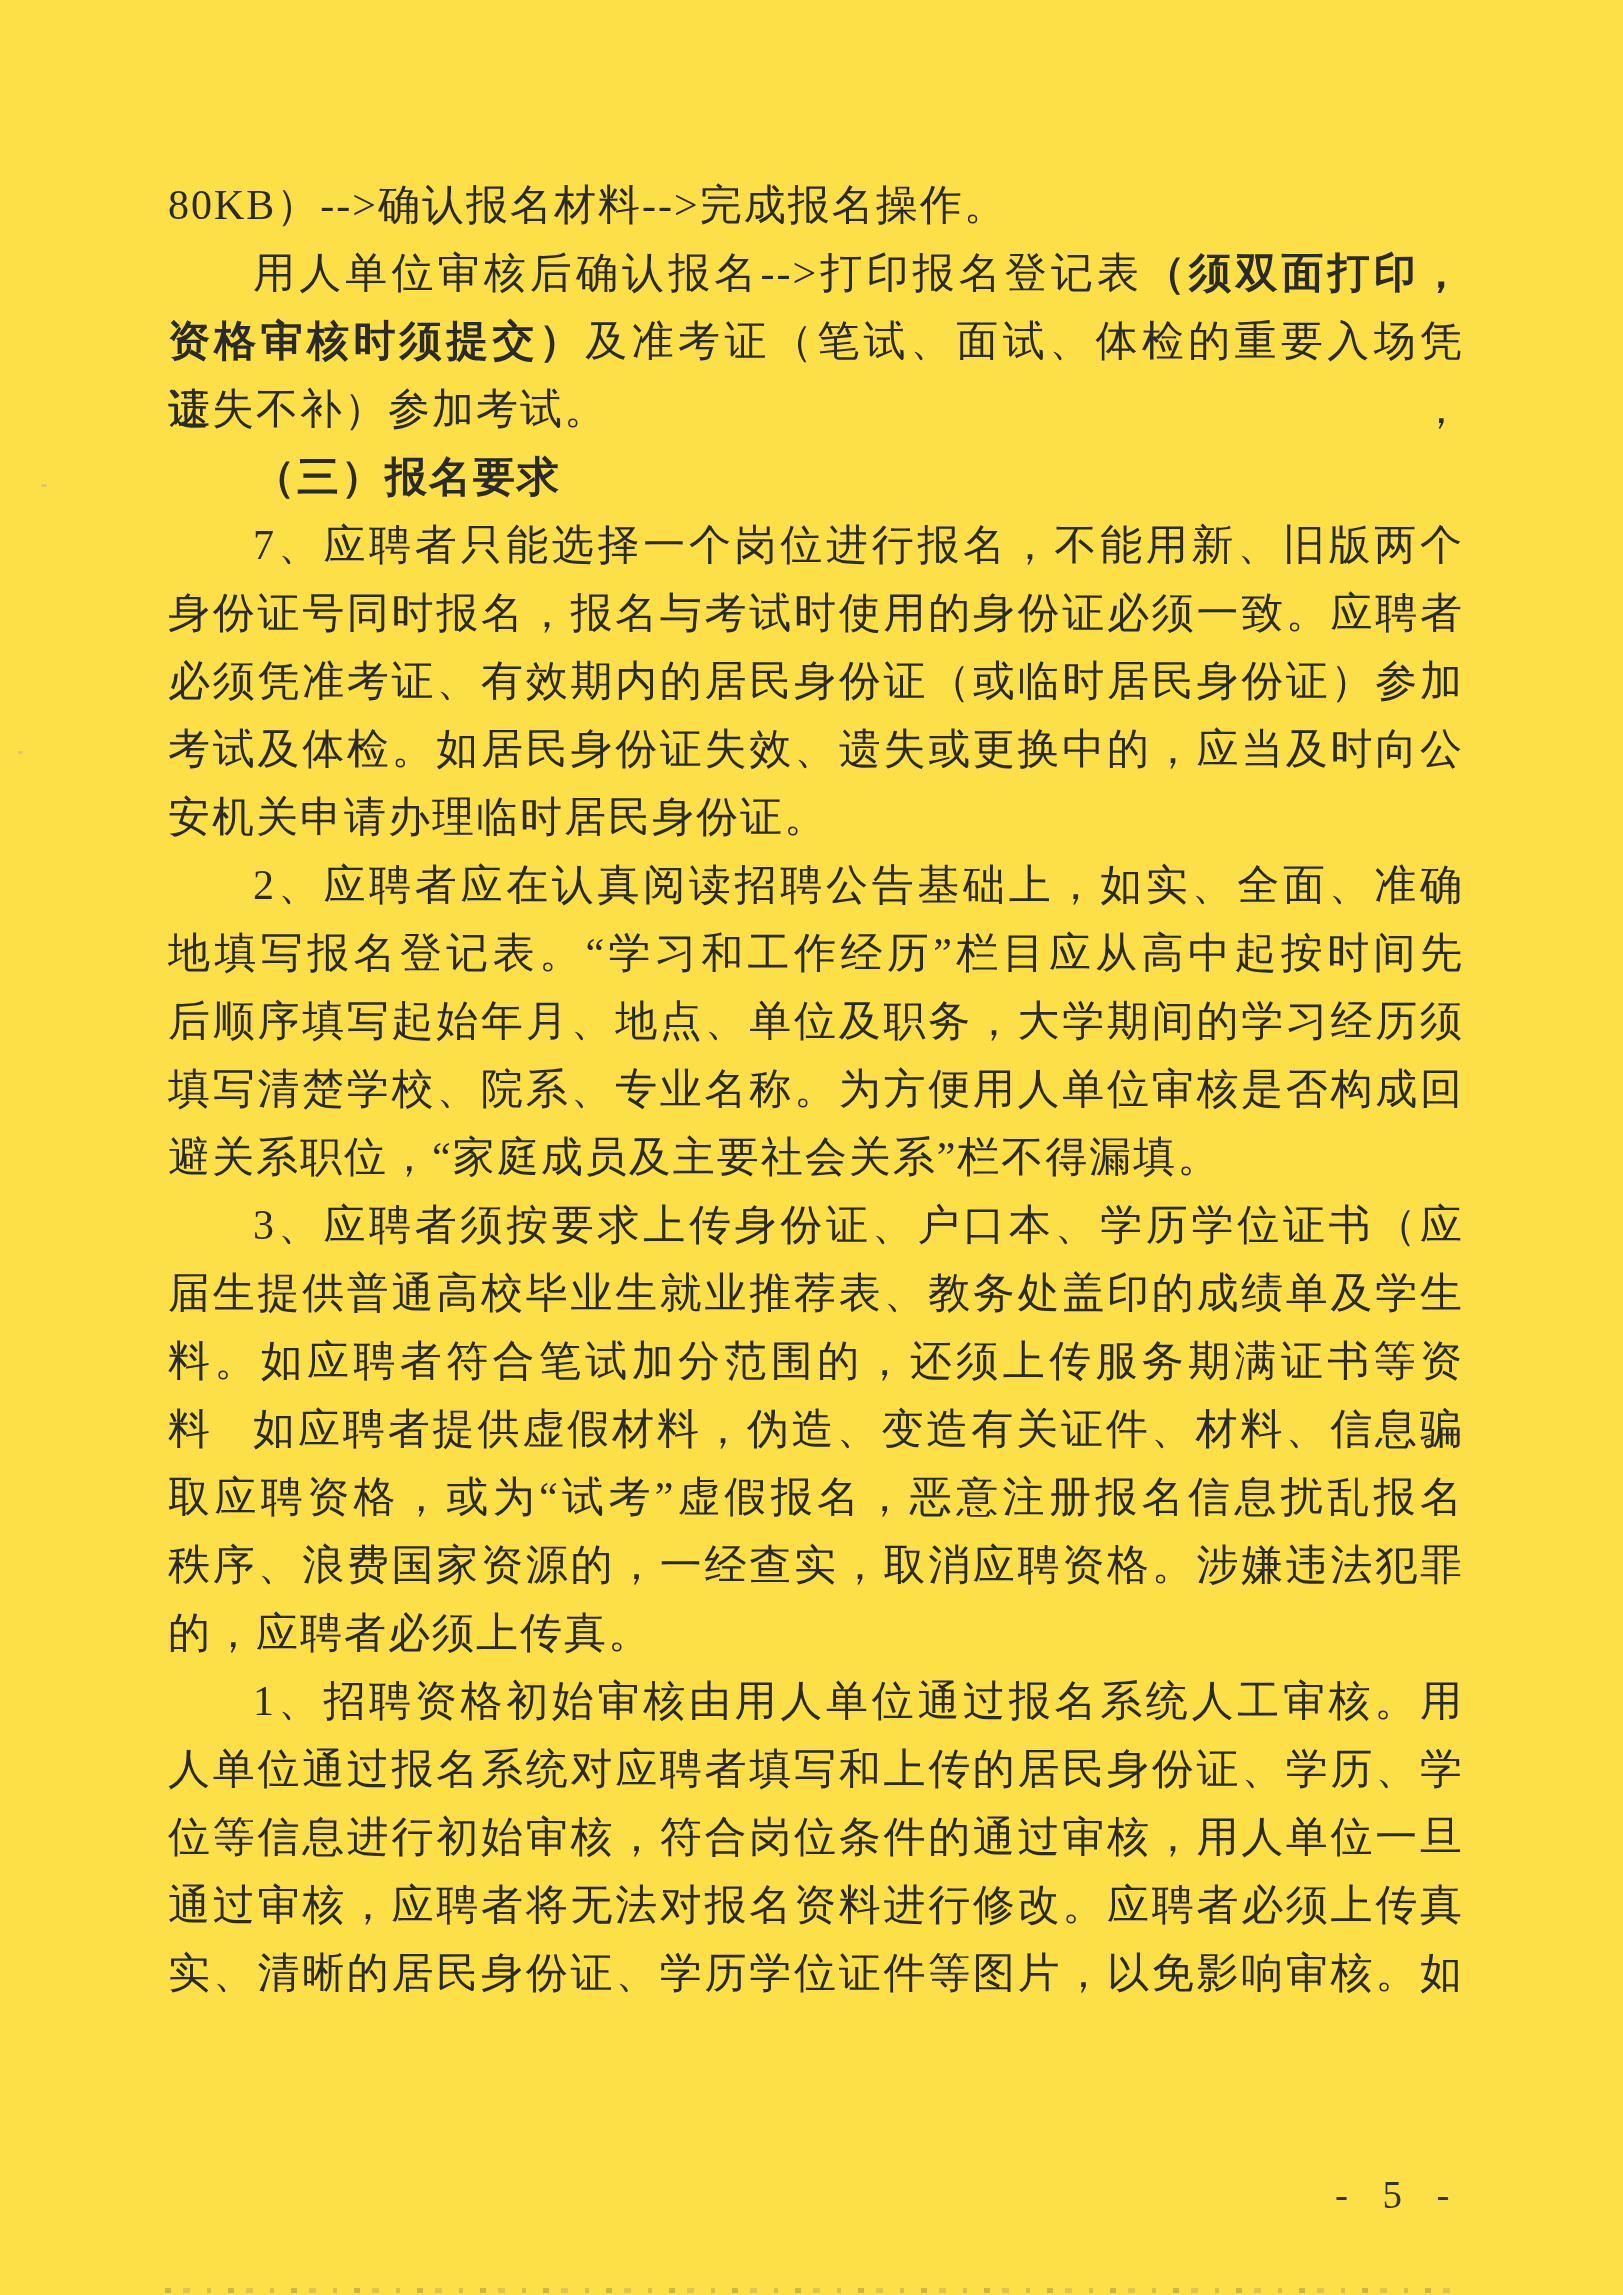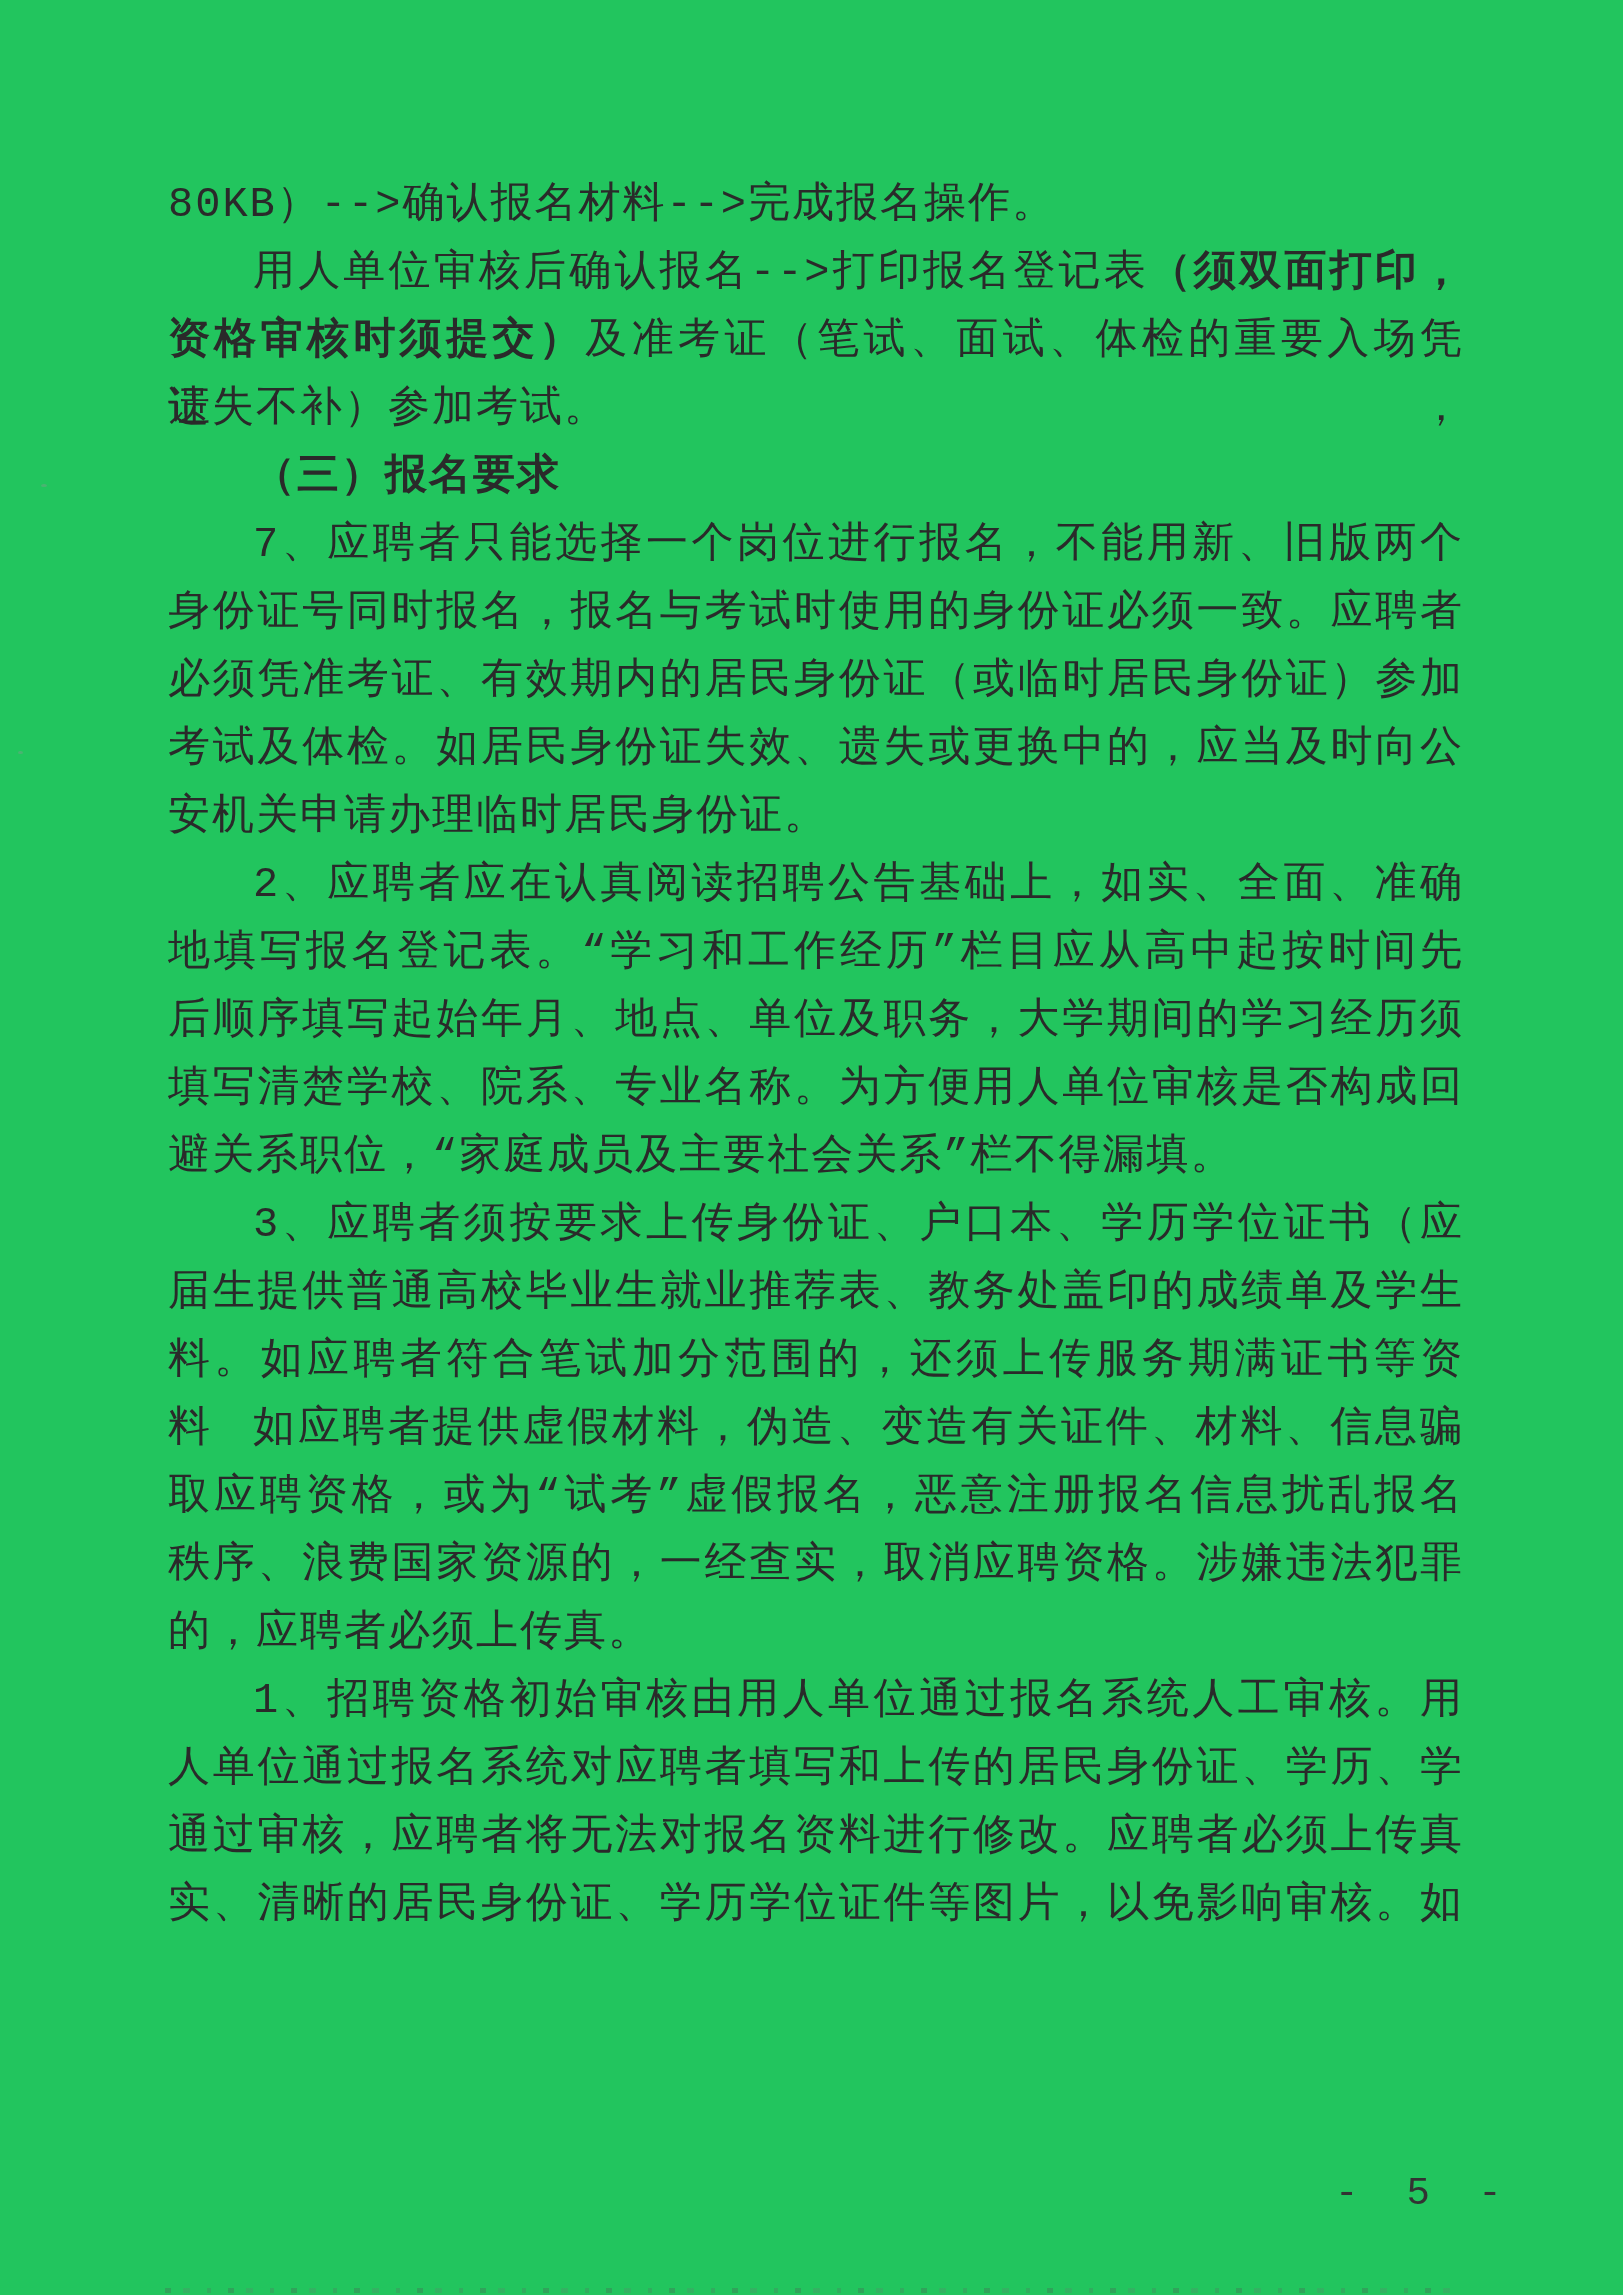--- a/index.html
+++ b/index.html
@@ -1,22 +1,22 @@
 <!DOCTYPE html>
 <html style="font-size:10.5px"><head>
 <meta charset="utf-8">
 <style>
   html, body { margin: 0; padding: 0; background: #ffffff; }
   .page {
     position: relative;
     width: 1623px;
     height: 2295px;
-    background: #22c55e;
+    background: #fde047;
     overflow: hidden;
-    font-family: Liberation Mono, monospace;
+    font-family: Liberation Serif, serif;
     color: #2a2a2a;
   }
   .doc-body {
     position: absolute;
     left: 168px;
     top: 171px;
     width: 1296px;
   }
   .line {
     box-sizing: border-box;
@@ -94,20 +94,21 @@
       <div class="line"><span class="seg">避关系职位，“家庭成员及主要社会关系”栏不得漏填。</span></div>
       <div class="line indent just"><span class="seg">3、应聘者须按要求上传身份证、户口本、学历学位证书（应</span></div>
       <div class="line just"><span class="seg">届生提供普通高校毕业生就业推荐表、教务处盖印的成绩单及学生</span></div>
       <div class="line just"><span class="seg">料。如应聘者符合笔试加分范围的，还须上传服务期满证书等资料。</span></div>
       <div class="line indent just"><span class="seg">如应聘者提供虚假材料，伪造、变造有关证件、材料、信息骗</span></div>
       <div class="line just"><span class="seg">取应聘资格，或为“试考”虚假报名，恶意注册报名信息扰乱报名</span></div>
       <div class="line just"><span class="seg">秩序、浪费国家资源的，一经查实，取消应聘资格。涉嫌违法犯罪</span></div>
       <div class="line"><span class="seg">的，应聘者必须上传真。</span></div>
       <div class="line indent just"><span class="seg">1、招聘资格初始审核由用人单位通过报名系统人工审核。用</span></div>
       <div class="line just"><span class="seg">人单位通过报名系统对应聘者填写和上传的居民身份证、学历、学</span></div>
+      <div class="line just"><span class="seg">位等信息进行初始审核，符合岗位条件的通过审核，用人单位一旦</span></div>
       <div class="line just"><span class="seg">通过审核，应聘者将无法对报名资料进行修改。应聘者必须上传真</span></div>
       <div class="line just"><span class="seg">实、清晰的居民身份证、学历学位证件等图片，以免影响审核。如</span></div>
     </main>
 
   <div class="page-footer">- 5 -</div>
 
   <div class="cutoff-artifact"></div>
   <div class="speck s1"></div>
   <div class="speck s2"></div>
 </div>

